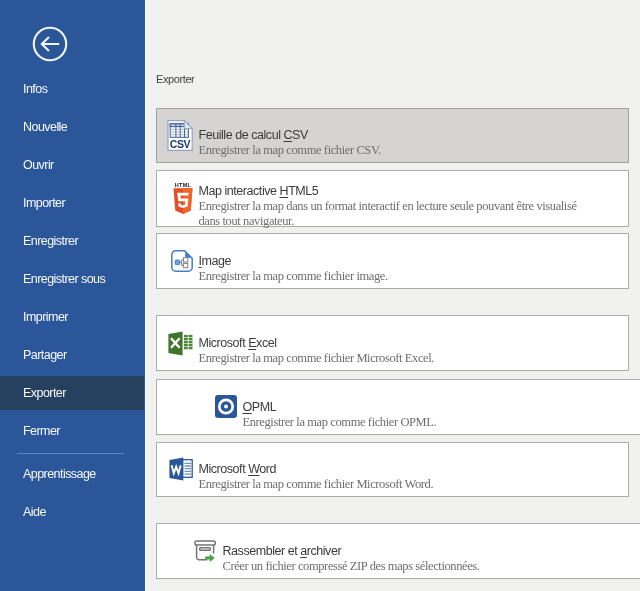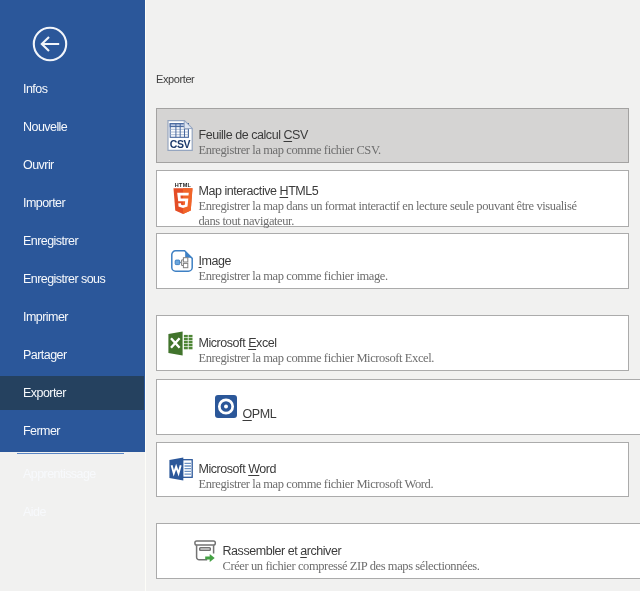--- a/index.html
+++ b/index.html
@@ -1,17 +1,17 @@
 <!DOCTYPE html>
 <html><head>
 <meta charset="utf-8">
 <style>
 html,body{margin:0;padding:0}
 body{width:640px;height:591px;position:relative;overflow:hidden;background:#f1f1f0;font-family:"Liberation Sans",sans-serif;}
-#side{position:absolute;left:0;top:0;width:146px;height:452px;background:#2b579a;}
+#side{position:absolute;left:0;top:0;width:146px;height:591px;background:#2b579a;}
 #side .edge{position:absolute;right:0;top:0;width:1px;height:591px;background:#fdfdf8;}
 .mi{position:absolute;left:23px;font-size:12.5px;letter-spacing:-0.55px;line-height:15px;color:#f7f9fc;white-space:nowrap;}
 #sel{position:absolute;left:0;top:375.5px;width:144px;height:34px;background:#25415f;}
 #sep{position:absolute;left:17px;top:453px;width:107px;height:1px;background:#5a86c5;}
 #backsvg{position:absolute;left:31.5px;top:26.3px;}
 #content{position:absolute;left:146px;top:0;width:494px;height:591px;}
 #hdr{position:absolute;left:10px;top:73px;font-size:11px;letter-spacing:-0.4px;color:#404040;}
 .card{position:absolute;left:10px;width:471px;background:#fff;border:1px solid #ababab;display:flex;align-items:center;}
 .card.sel{background:#d5d4d3;border-color:#a3a2a1;}
 .ic{width:26px;margin-left:9.5px;flex:none;display:flex;justify-content:flex-end;}
@@ -131,20 +131,21 @@
 <div class="card" style="top:378.5px;height:54px;padding-left:44px;">
 <div class="ic">
         <svg width="22" height="23" viewBox="0 0 22 23">
 <rect x="0" y="0" width="22" height="23" rx="3" fill="#2b5799"></rect>
 <circle cx="11" cy="11.5" r="6.7" fill="none" stroke="#fff" stroke-width="2.7"></circle>
 <circle cx="11" cy="11.5" r="2" fill="#fff"></circle>
 </svg>
       </div>
 <div class="tx">
         <div class="t1"><u>O</u>PML</div>
+        <div class="t2">Enregistrer la map comme fichier OPML.</div>
       </div>
 </div>
 
 <div class="card" style="top:441.5px;height:53px;">
 <div class="ic">
         <svg width="24" height="24" viewBox="0 0 24 24">
 <rect x="13.5" y="2.7" width="9.7" height="17.6" fill="#fff" stroke="#2b579a" stroke-width="1.3"></rect>
 <g stroke="#6d92c3" stroke-width="1.3">
 <path d="M15.5 6.3 H22 M15.5 9 H22 M15.5 11.7 H22 M15.5 14.4 H22 M15.5 17.1 H22"></path>
 </g>

